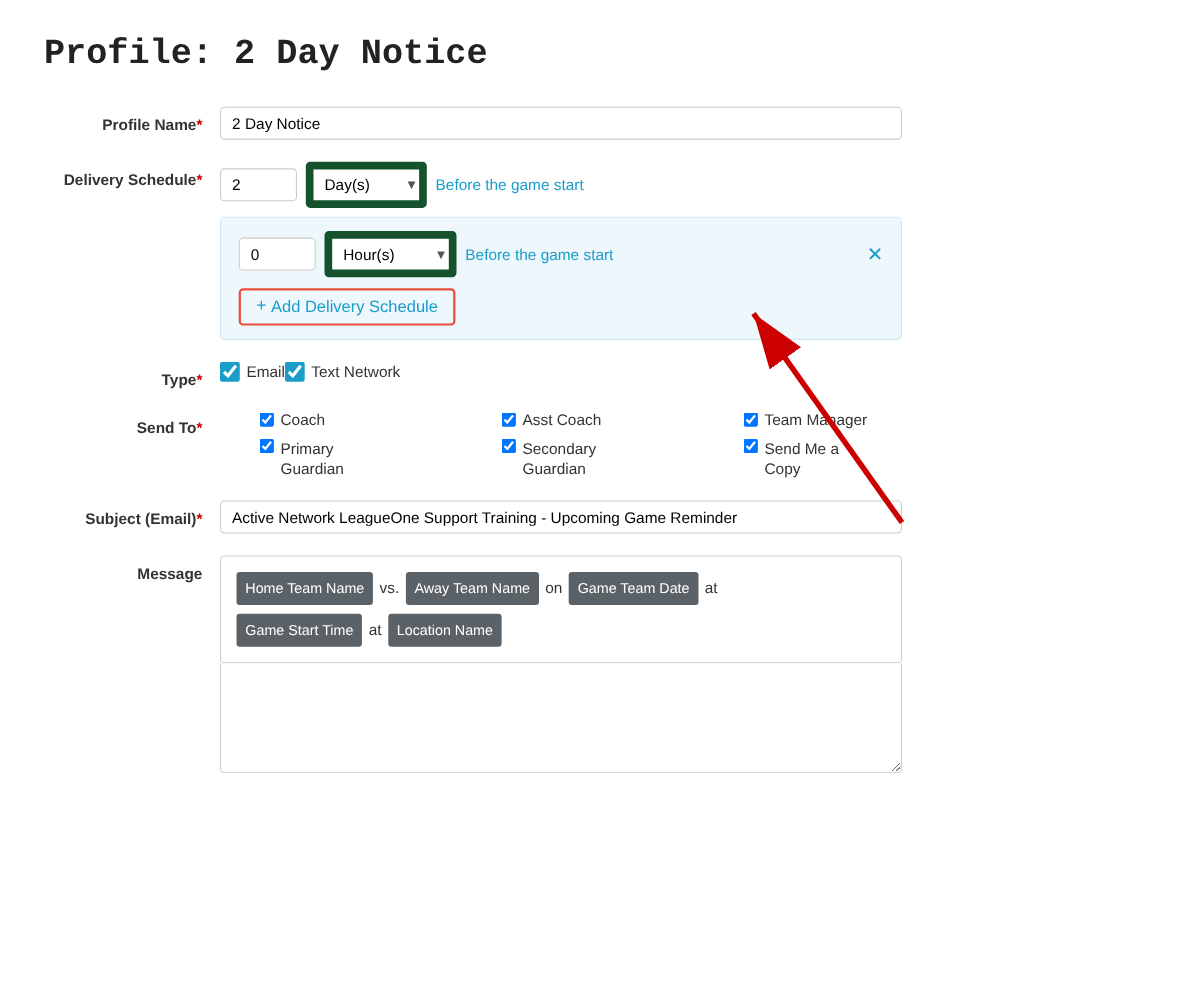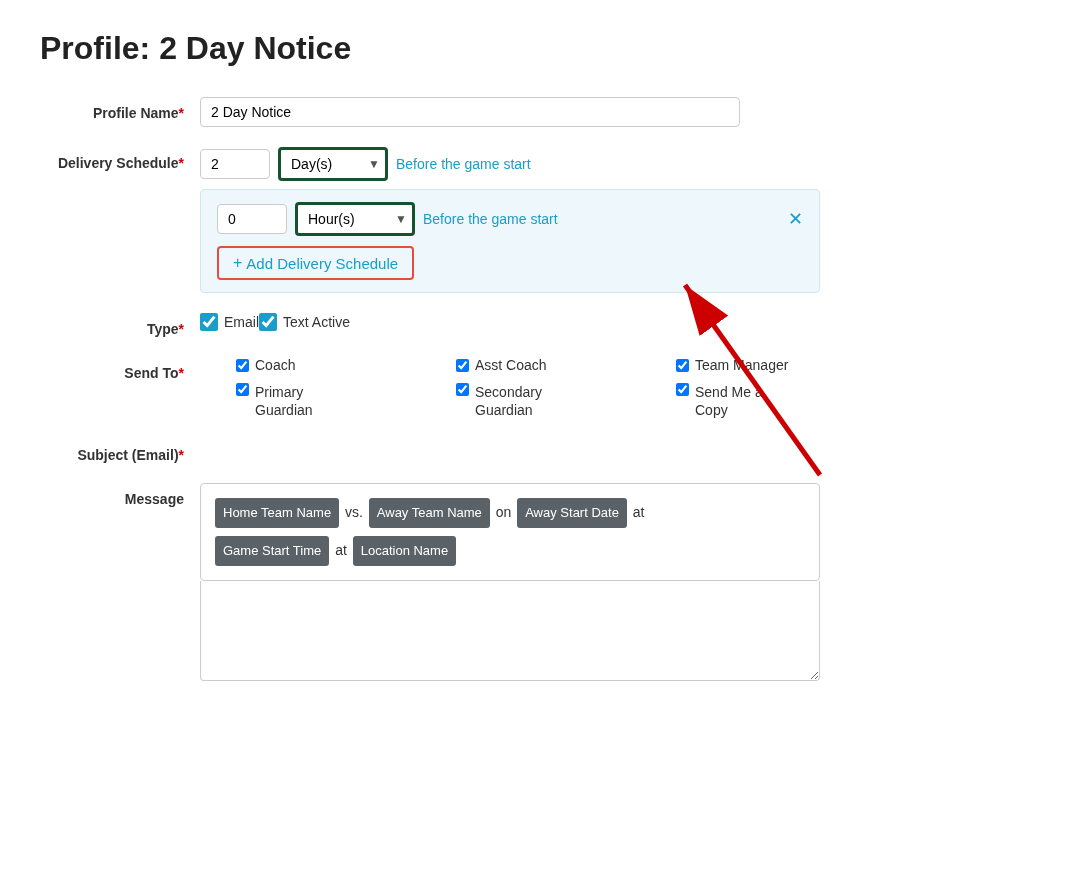--- a/index.html
+++ b/index.html
@@ -8,20 +8,21 @@
       background: #fff;
       color: #333;
       padding: 30px 40px;
       font-size: 14px;
     }
     h1 {
       font-size: 32px;
       font-weight: bold;
       color: #222;
       margin-bottom: 30px;
+      font-family: Liberation Mono, monospace;
     }
     .form-row {
       display: flex;
       align-items: flex-start;
       margin-bottom: 20px;
     }
     .form-label {
       font-weight: bold;
       min-width: 160px;
       padding-top: 8px;
@@ -33,21 +34,21 @@
       color: #c00;
     }
     .form-control {
       border: 1px solid #ccc;
       border-radius: 4px;
       padding: 6px 10px;
       font-size: 14px;
       outline: none;
     }
     .profile-name-input {
-      width: 540px;
+      width: 620px;
     }
     .delivery-schedule-section {
       display: flex;
       flex-direction: column;
       gap: 8px;
     }
     .delivery-row {
       display: flex;
       align-items: center;
       gap: 8px;
@@ -55,21 +56,21 @@
     .small-input {
       width: 70px;
     }
     .select-wrapper {
       position: relative;
       display: inline-block;
     }
     .select-control {
       appearance: none;
       -webkit-appearance: none;
-      border: 3px solid #14532d;
+      border: 7px solid #14532d;
       border-radius: 4px;
       padding: 6px 30px 6px 10px;
       font-size: 14px;
       background: #fff;
       cursor: pointer;
       outline: none;
     }
     .select-arrow {
       position: absolute;
       right: 8px;
@@ -266,21 +267,21 @@
     <div class="form-label">
       <span>Type</span><span class="required-star">*</span>
     </div>
     <div class="type-row">
       <div class="checkbox-item">
         <input type="checkbox" checked="" id="type-email" style="">
         <label for="type-email">Email</label>
       </div>
       <div class="checkbox-item">
         <input type="checkbox" checked="" id="type-text" style="">
-        <label for="type-text">Text Active</label>
+        <label for="type-text">Text Network</label>
       </div>
     </div>
   </div>
 
   <div class="form-row">
     <div class="form-label">
       <span>Send To</span><span class="required-star">*</span>
     </div>
     <div class="send-to-grid">
       <div class="send-to-item">
@@ -307,34 +308,35 @@
         <input type="checkbox" checked="" id="send-me-copy" style="">
         <label for="send-me-copy">Send Me a<br>Copy</label>
       </div>
     </div>
   </div>
 
   <div class="form-row">
     <div class="form-label">
       <span>Subject (Email)</span><span class="required-star">*</span>
     </div>
+    <input type="text" class="form-control full-input" value="Active Network LeagueOne Support Training - Upcoming Game Reminder" style="">
   </div>
 
 
   <div class="form-row">
     <div class="form-label">
       <span>Message</span>
     </div>
     <div class="message-content">
       <div class="message-tags-area">
         <span class="tag-pill">Home Team Name</span>
         vs.
         <span class="tag-pill">Away Team Name</span>
         on
-        <span class="tag-pill">Away Start Date</span>
+        <span class="tag-pill">Game Team Date</span>
         at
         <br>
         <span class="tag-pill">Game Start Time</span>
         at
         <span class="tag-pill">Location Name</span>
       </div>
       <textarea class="message-textarea" style=""></textarea>
     </div>
   </div>
 

